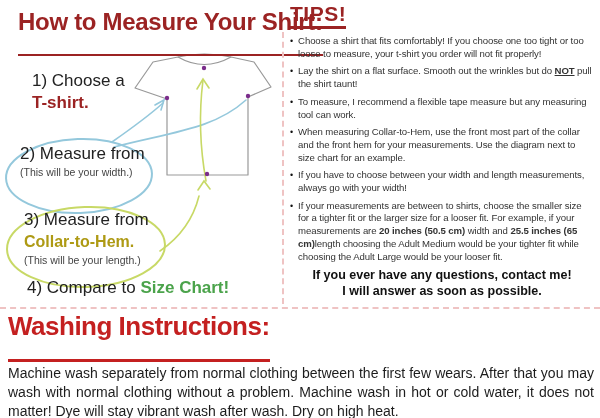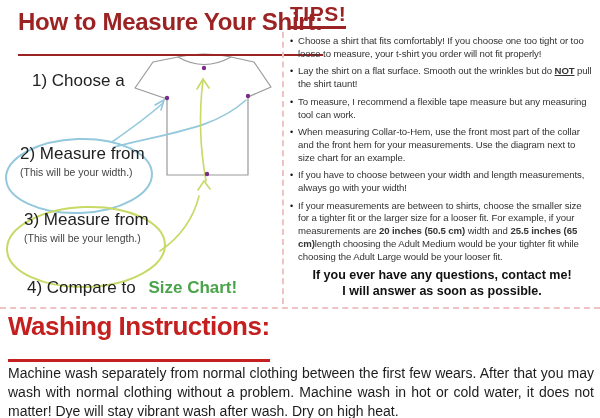--- a/index.html
+++ b/index.html
@@ -19,21 +19,21 @@
   .limeblob{fill:none;stroke:var(--ellipse-green);stroke-width:2;}
   .dot{fill:var(--dot-purple);}
   .step{position:absolute;font-size:17px;color:#222;line-height:22px;}
   .step1{left:32px;top:70px;}
   .step2{left:20px;top:143px;}
   .step3{left:24px;top:209px;}
   .step4{left:27px;top:277px;white-space:nowrap;}
   .red-bold{color:var(--heading-red);font-weight:bold;}
   .purple-bold{color:var(--armpit-purple);font-weight:bold;font-size:16px;}
   .olive-bold{color:var(--collar-olive);font-weight:bold;font-size:16px;}
-  .green-bold{color:var(--size-green);font-weight:bold;margin-left:8px;}
+  .green-bold{color:var(--size-green);font-weight:bold;}
   .paren{font-size:10.5px;color:#444;line-height:15px;}
 
   
   .vsep{position:absolute;left:282px;top:32px;height:272px;width:0;
         border-left:2px dashed var(--dash-pink);}
   .hsep{position:absolute;left:0;top:307px;width:600px;height:0;
         border-top:2px dashed var(--dash-pink);}
 
   
   .right{position:absolute;left:290px;top:2px;width:304px;height:304px;overflow:hidden;}
@@ -88,29 +88,31 @@
       <circle class="dot" cx="167" cy="98" r="2.2"></circle>
       <circle class="dot" cx="248" cy="96" r="2.2"></circle>
       <circle class="dot" cx="204" cy="68" r="2.2"></circle>
       <circle class="dot" cx="207" cy="174" r="2.2"></circle>
     </svg>
 
     <div class="measure-title">How to Measure Your Shirt:</div>
 
     <div class="step step1">
       <div>1) Choose a</div>
+      <div class="red-bold">T-shirt.</div>
     </div>
 
     <div class="step step2">
       <div>2) Measure from</div>
       <div class="paren">(This will be your width.)</div>
     </div>
 
     <div class="step step3">
       <div>3) Measure from</div>
+      <div class="olive-bold">Collar-to-Hem.</div>
       <div class="paren">(This will be your length.)</div>
     </div>
 
     <div class="step step4">
       <span>4) Compare to </span><span class="green-bold">Size Chart!</span>
     </div>
   </div>
 
   <div class="vsep"></div>
 

